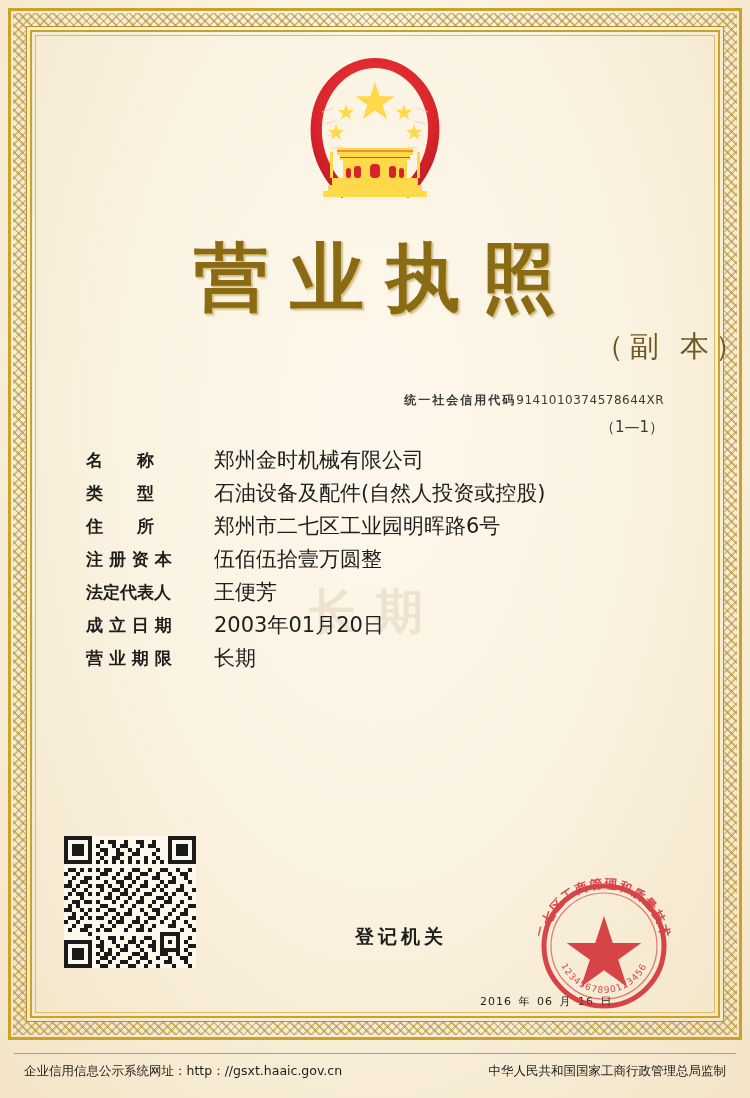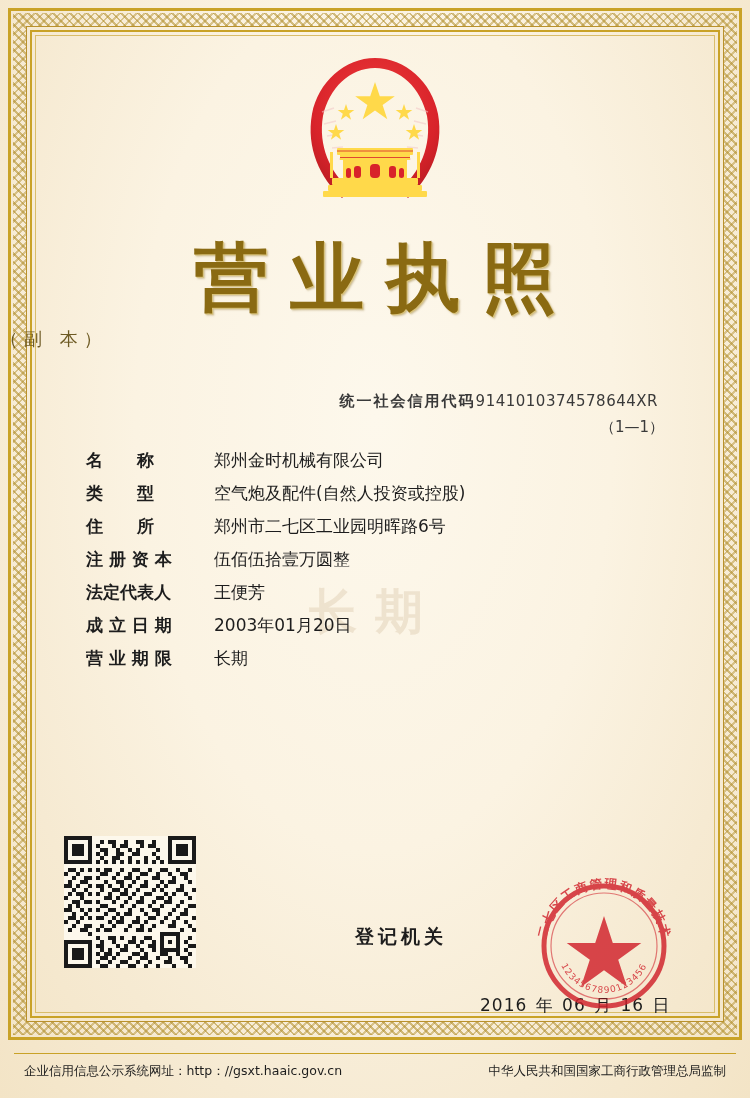--- a/index.html
+++ b/index.html
@@ -87,32 +87,32 @@
     letter-spacing: 22px;
     text-indent: 22px;
     color: #8a6a12;
     text-shadow: 1px 1px 0 #d8c27a, 2px 2px 2px rgba(120,90,10,.35);
     margin-top: 7px;
   }
   .subtitle {
     position: absolute;
     top: 327px;
     left: 0; right: 0;
-    text-align: left;
-    font-size: 18px;
+    text-align: right;
+    font-size: 29px;
     letter-spacing: 6px;
     color: #6d5a23;
   }
 
   
   .code-row {
     position: absolute;
-    right: 92px;
+    right: 86px;
     top: 392px;
-    font-size: 15px;
+    font-size: 12px;
     color: #3a3a3a;
     letter-spacing: .5px;
     white-space: nowrap;
   }
   .code-row .code-label { font-weight: bold; letter-spacing: 2px; }
   .code-row .code-value { font-family: "DejaVu Sans", "Liberation Sans", sans-serif; letter-spacing: .5px; }
   .serial {
     position: absolute;
     right: 86px;
     top: 418px;
@@ -138,21 +138,21 @@
     flex: 0 0 128px;
     font-size: 17px;
     font-weight: bold;
     color: #1d1d1d;
     display: flex;
     justify-content: space-between;
     letter-spacing: 0;
     line-height: 24px;
   }
   .field-value {
-    font-size: 17px;
+    font-size: 21px;
     color: #1d1d1d;
     line-height: 24px;
     white-space: pre-wrap;
     text-align: right;
   }
   .field-value.num {
     font-family: "DejaVu Sans", "Liberation Sans", sans-serif;
   }
 
   
@@ -184,21 +184,21 @@
     top: 924px;
     font-size: 19px;
     font-weight: bold;
     letter-spacing: 4px;
     color: #1d1d1d;
   }
   .date-line {
     position: absolute;
     left: 480px;
     top: 994px;
-    font-size: 17px;
+    font-size: 11px;
     color: #1d1d1d;
     letter-spacing: 1px;
     white-space: nowrap;
   }
   .date-line span { margin-right: 2px; }
   .date-line .num { font-family: "DejaVu Sans", "Liberation Sans", sans-serif; }
 
   
   .seal {
     position: absolute;
@@ -305,21 +305,21 @@
 
   <div class="fields">
 
     <div class="field">
       <div class="field-label">名　　称</div>
       <div class="field-value">郑州金时机械有限公司</div>
     </div>
 
     <div class="field">
       <div class="field-label">类　　型</div>
-      <div class="field-value">空气炮及配件(自然人投资或控股)</div>
+      <div class="field-value">石油设备及配件(自然人投资或控股)</div>
     </div>
 
     <div class="field">
       <div class="field-label">住　　所</div>
       <div class="field-value">郑州市二七区工业园明晖路6号</div>
     </div>
 
     <div class="field">
       <div class="field-label">注 册 资 本</div>
       <div class="field-value">伍佰伍拾壹万圆整</div>

